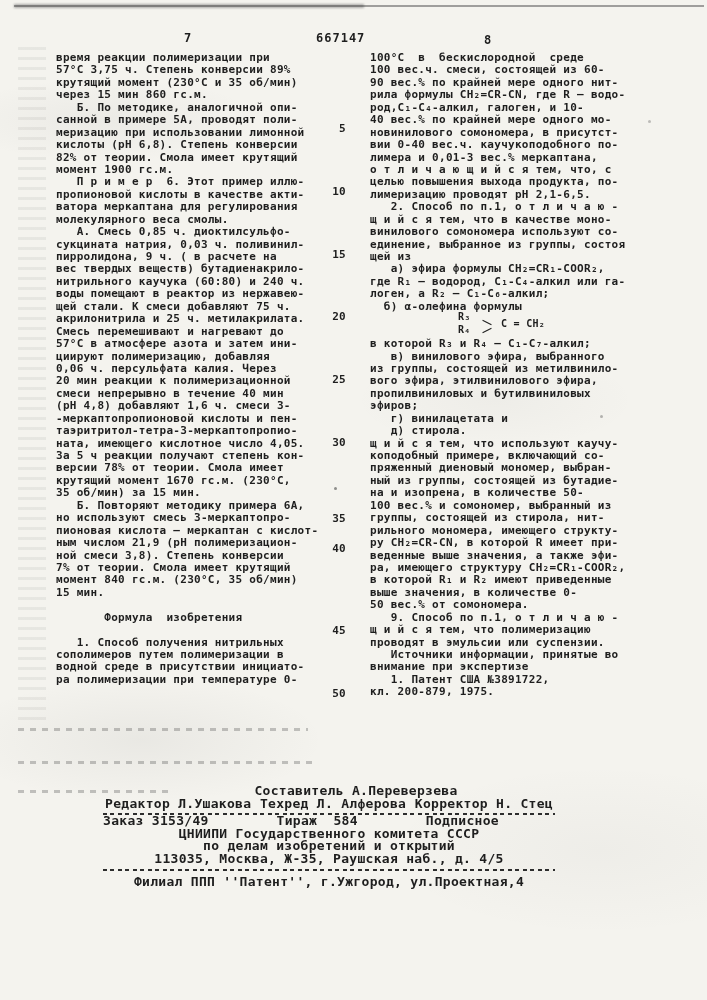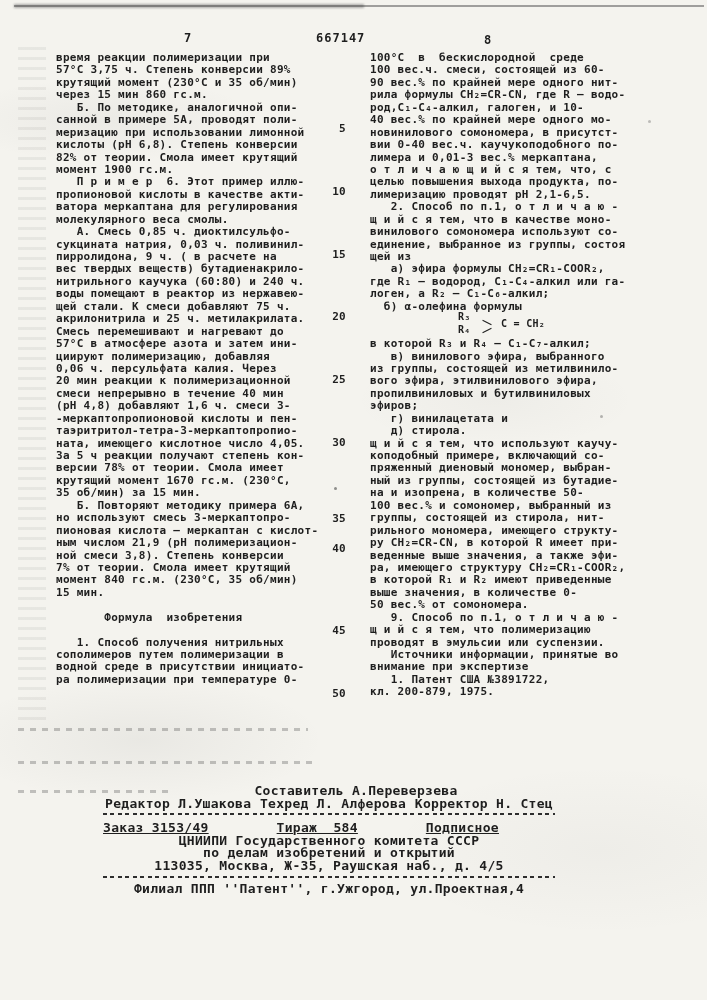--- a/index.html
+++ b/index.html
@@ -47,21 +47,21 @@
   .formula-b .fb-r4{position:absolute;left:88px;top:11px;white-space:pre;}
   .formula-b .fb-tick{position:absolute;width:10px;height:0;border-top:1.7px solid #1e1e1e;}
   .formula-b .fb-t1{left:112px;top:9px;transform:rotate(27deg);}
   .formula-b .fb-t2{left:112px;top:17px;transform:rotate(-27deg);}
   .formula-b .fb-rhs{position:absolute;left:131px;top:5px;white-space:pre;}
 
   .footer{position:absolute;left:103px;top:785px;width:452px;font-size:13px;letter-spacing:.3px;}
   .f-row{white-space:pre;line-height:12.6px;height:12.6px;}
   .f-compiler{text-align:center;padding-left:54px;}
   .f-editors{display:flex;justify-content:space-between;padding:0 2px;}
-  .f-order{display:flex;justify-content:space-between;padding-right:56px;margin-top:7px;text-decoration:underline;}
+  .f-order{display:flex;justify-content:space-between;padding-right:56px;margin-top:0;}
   .f-center{text-align:center;}
   .dash{height:2px;margin-top:3px;width:452px;
     background:repeating-linear-gradient(90deg,#2d2d2d 0 4px,transparent 4px 7.5px);}
   .f-branch{margin-top:5px;}
 </style>
 </head>
 <body>
 
 <div class="page">
 

